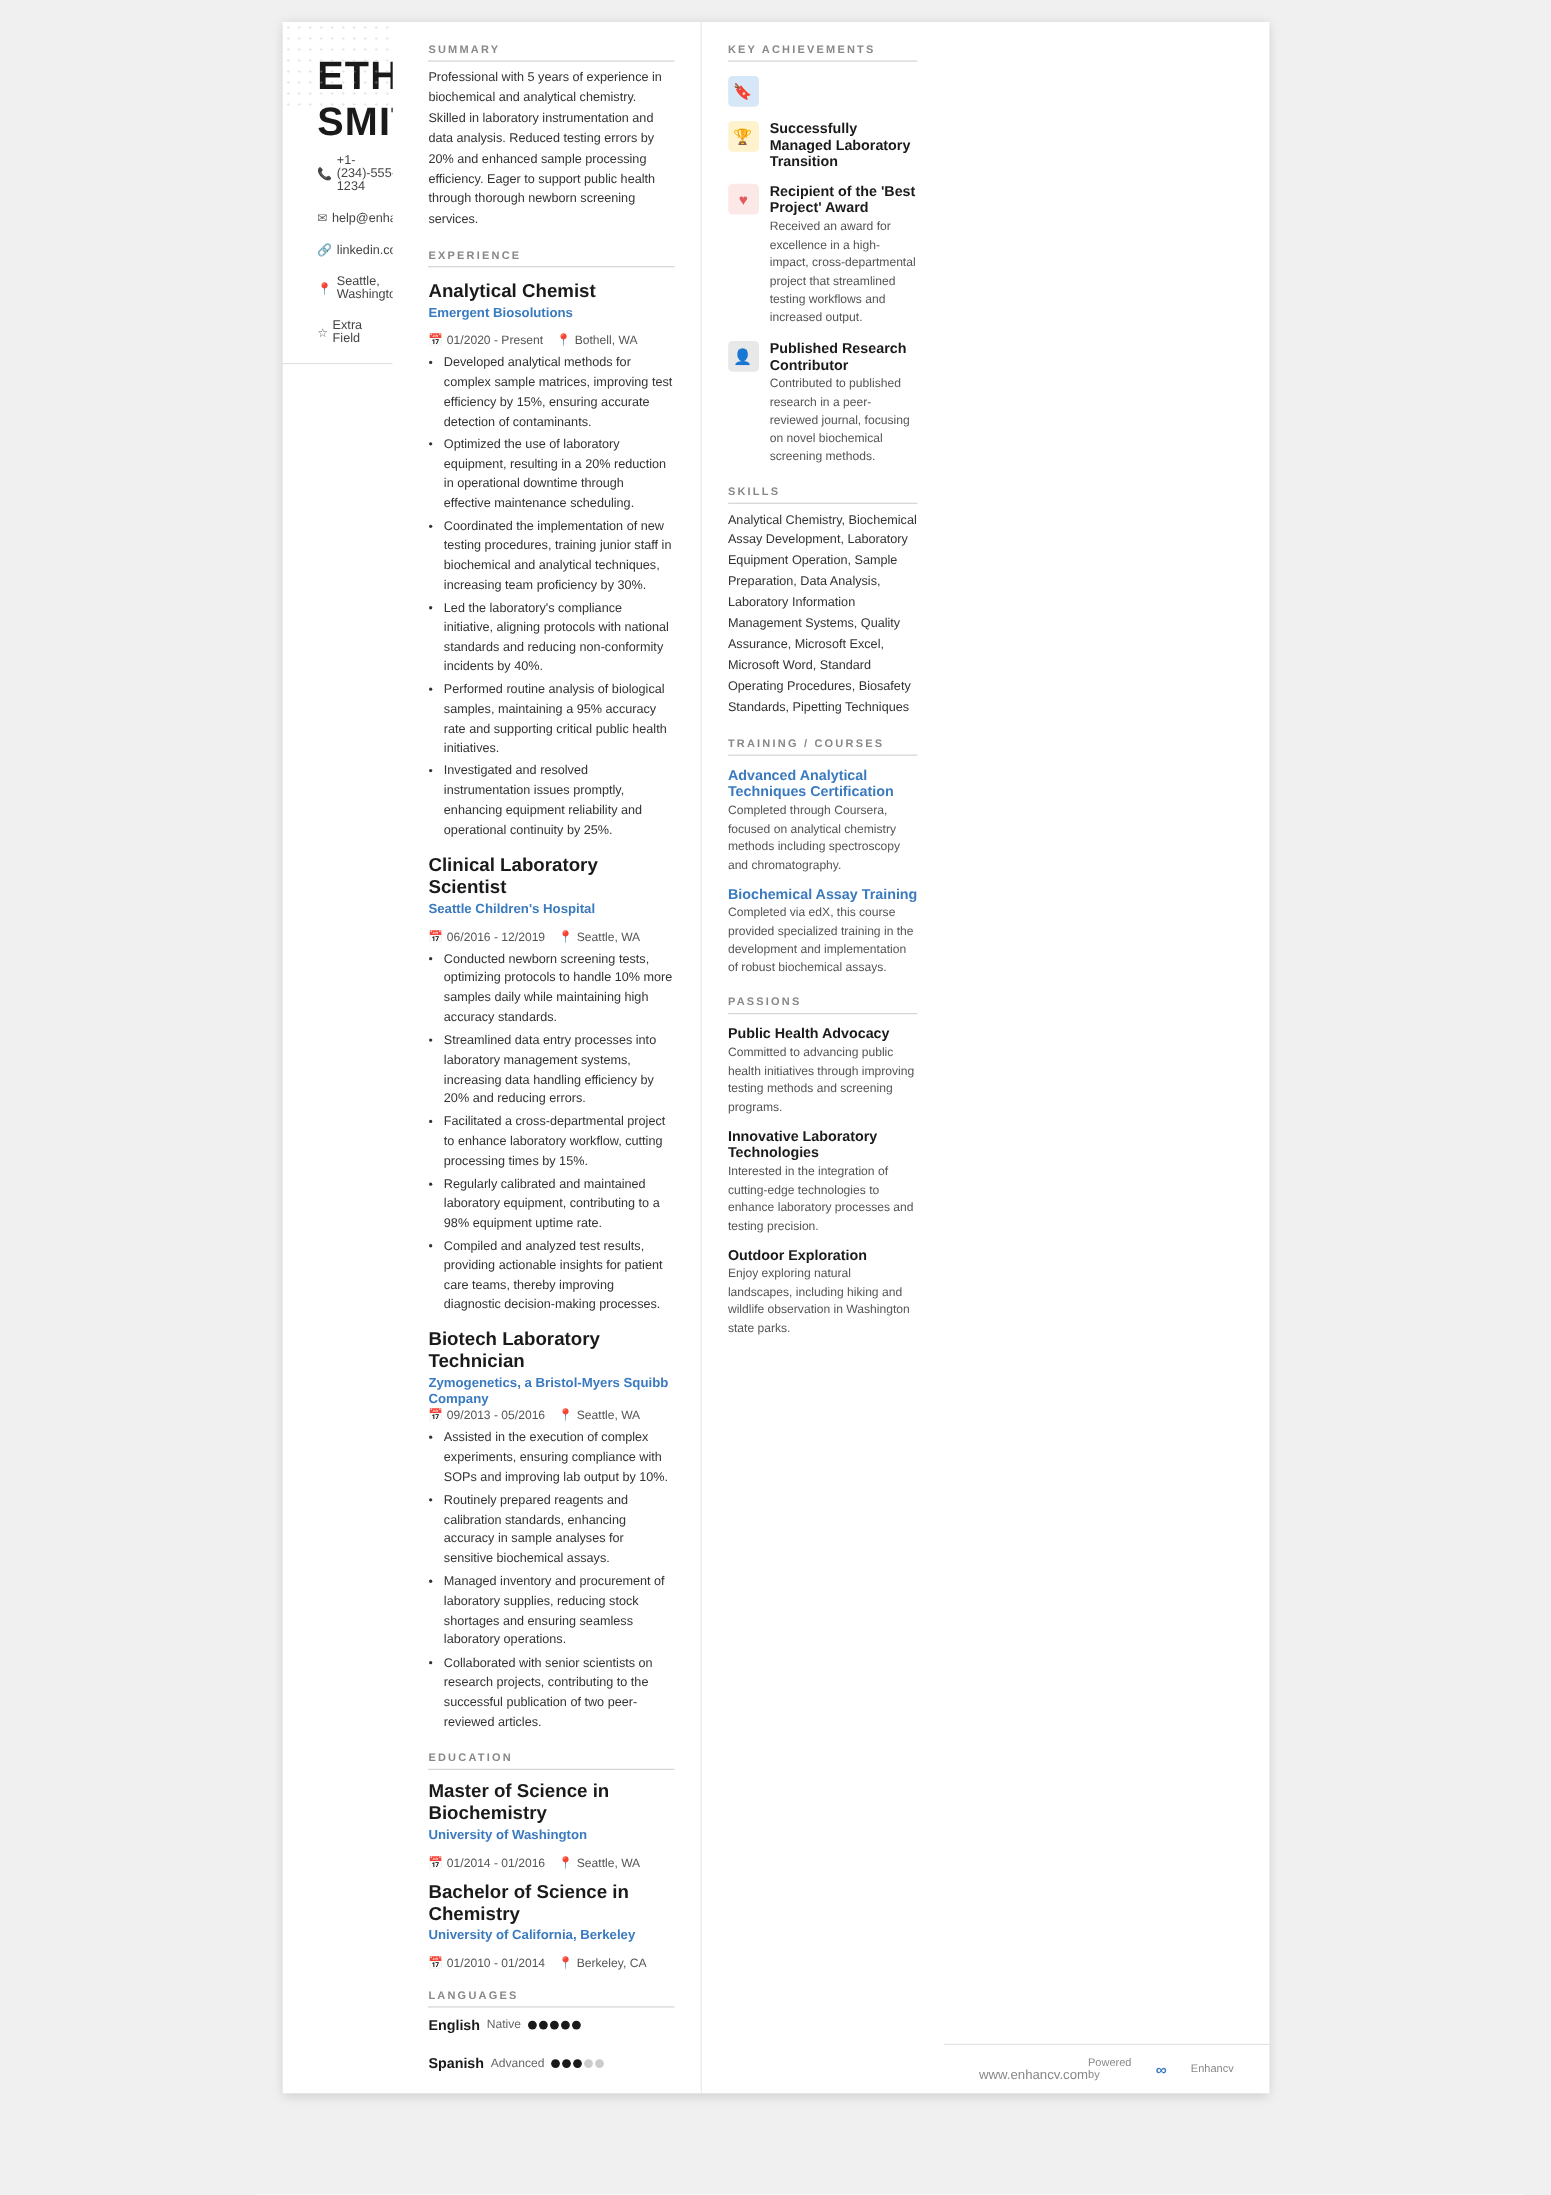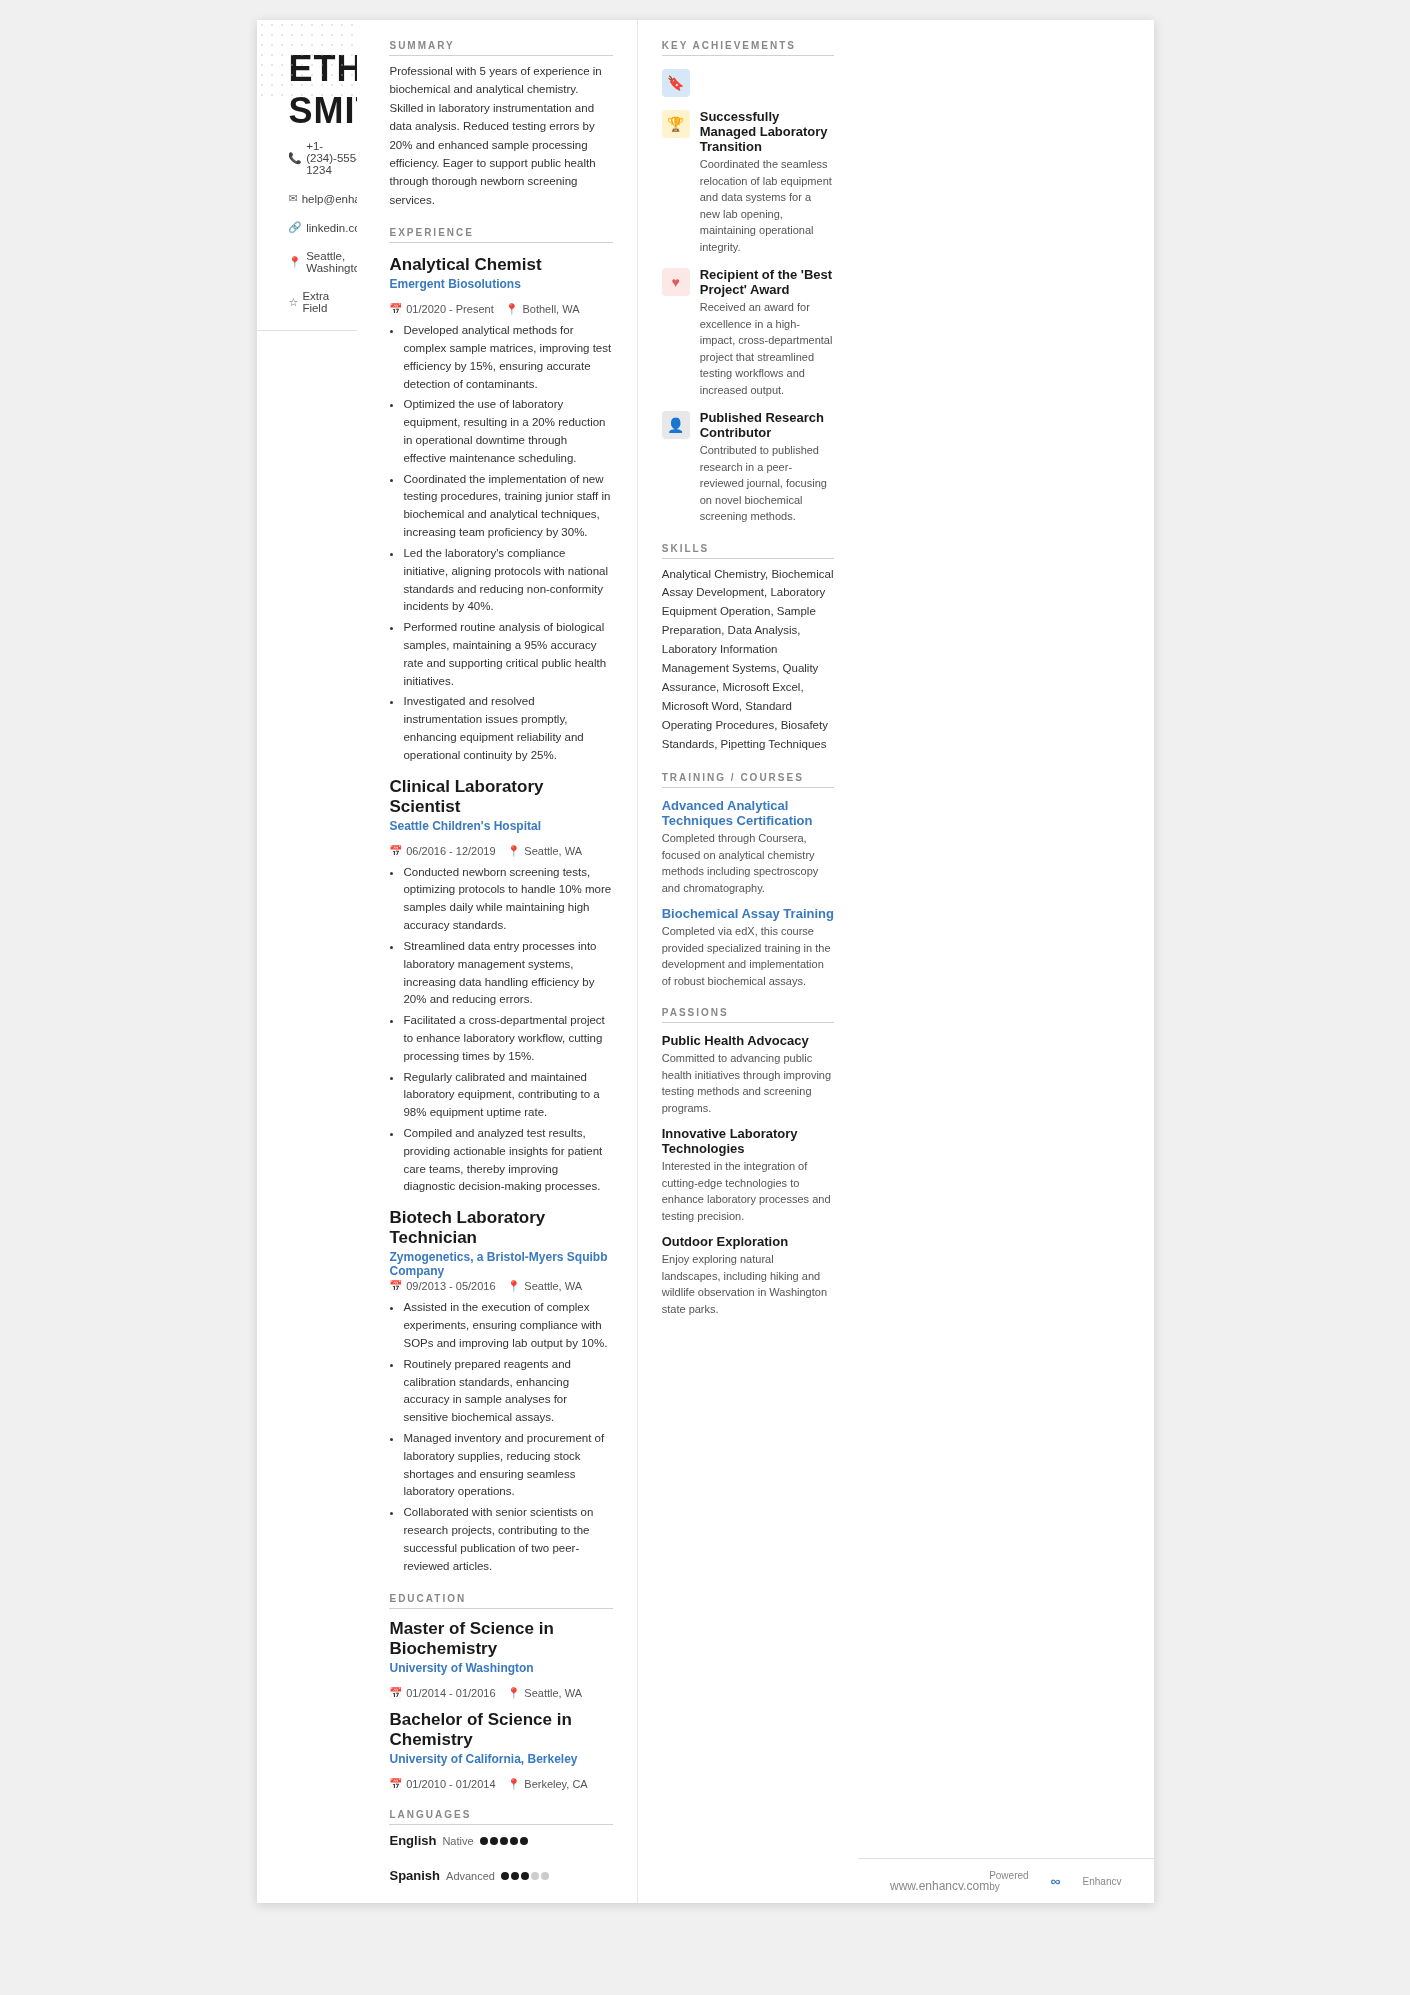--- a/index.html
+++ b/index.html
@@ -429,21 +429,20 @@
       <div class="section-label" style="margin-top:0;">KEY ACHIEVEMENTS</div>
 
       <div class="achievement-item">
         <div class="achievement-icon blue">🔖</div>
       </div>
 
       <div class="achievement-item">
         <div class="achievement-icon yellow">🏆</div>
         <div class="achievement-content">
           <div class="achievement-title">Successfully Managed Laboratory Transition</div>
-          <div class="achievement-desc">Coordinated the seamless relocation of lab equipment and data systems for a new lab opening, maintaining operational integrity.</div>
         </div>
       </div>
 
       <div class="achievement-item">
         <div class="achievement-icon red">♥</div>
         <div class="achievement-content">
           <div class="achievement-title">Recipient of the 'Best Project' Award</div>
           <div class="achievement-desc">Received an award for excellence in a high-impact, cross-departmental project that streamlined testing workflows and increased output.</div>
         </div>
       </div>

